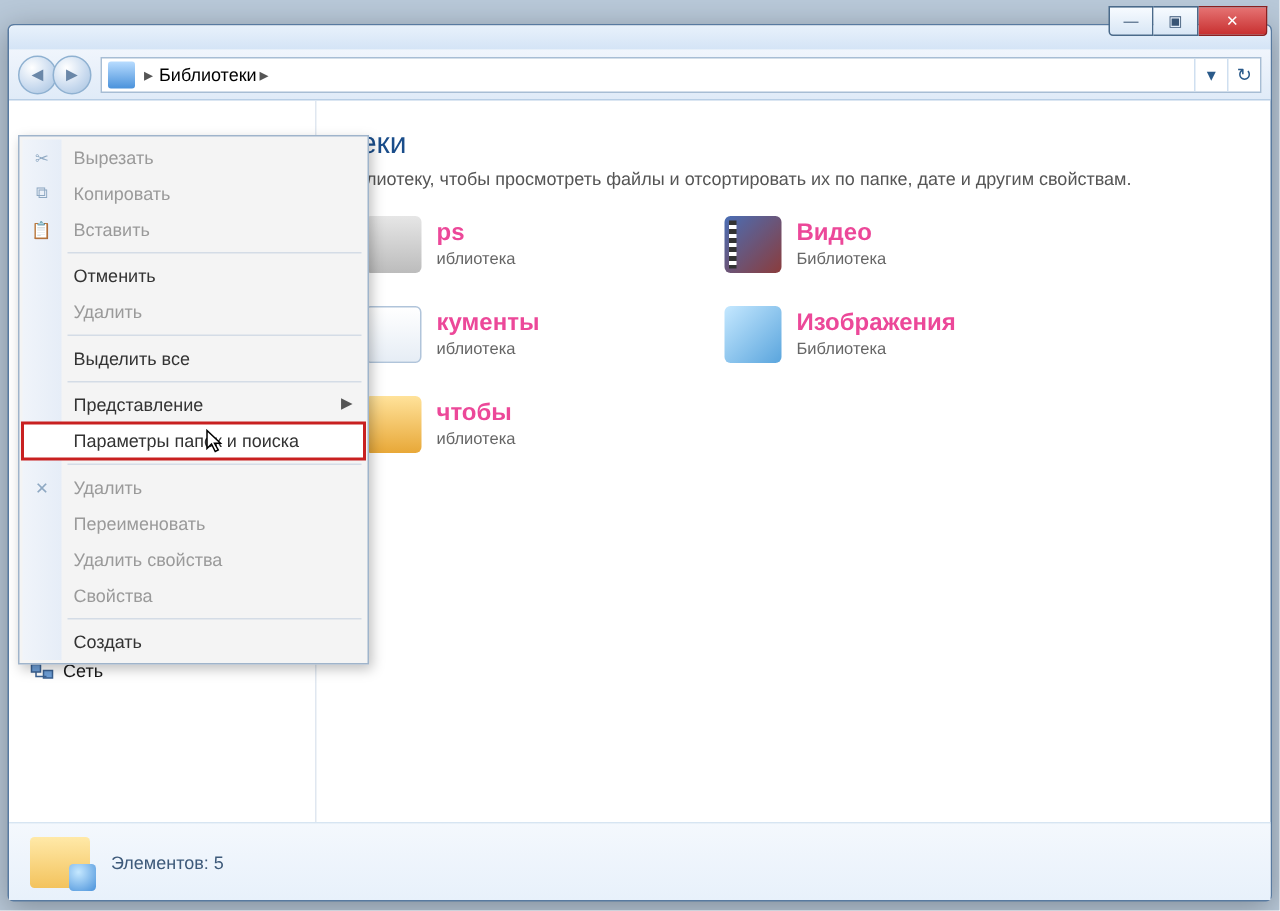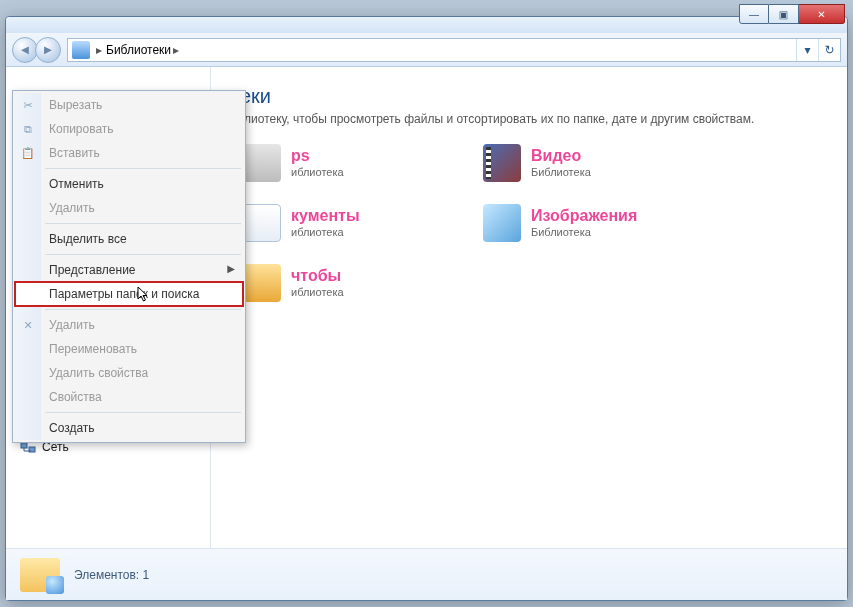--- a/index.html
+++ b/index.html
@@ -184,21 +184,21 @@
           <div class="lib-icon ic-music"></div>
           <div class="lib-label"><strong>чтобы</strong><span>иблиотека</span></div>
         </div>
       </div>
     </div>
 
   </div>
 
   <div class="statusbar">
     <div class="status-icon"></div>
-    <span>Элементов: 1</span>
+    <span>Элементов: 5</span>
   </div>
 </div>
 
 <div class="menu">
   <div class="menu-iconcol"></div>
   <div class="menu-item disabled"><span class="mi-icon">✂</span><span>Вырезать</span></div>
   <div class="menu-item disabled"><span class="mi-icon">⧉</span><span>Копировать</span></div>
   <div class="menu-item disabled"><span class="mi-icon">📋</span><span>Вставить</span></div>
   <div class="menu-sep"></div>
   <div class="menu-item"><span>Отменить</span></div>

